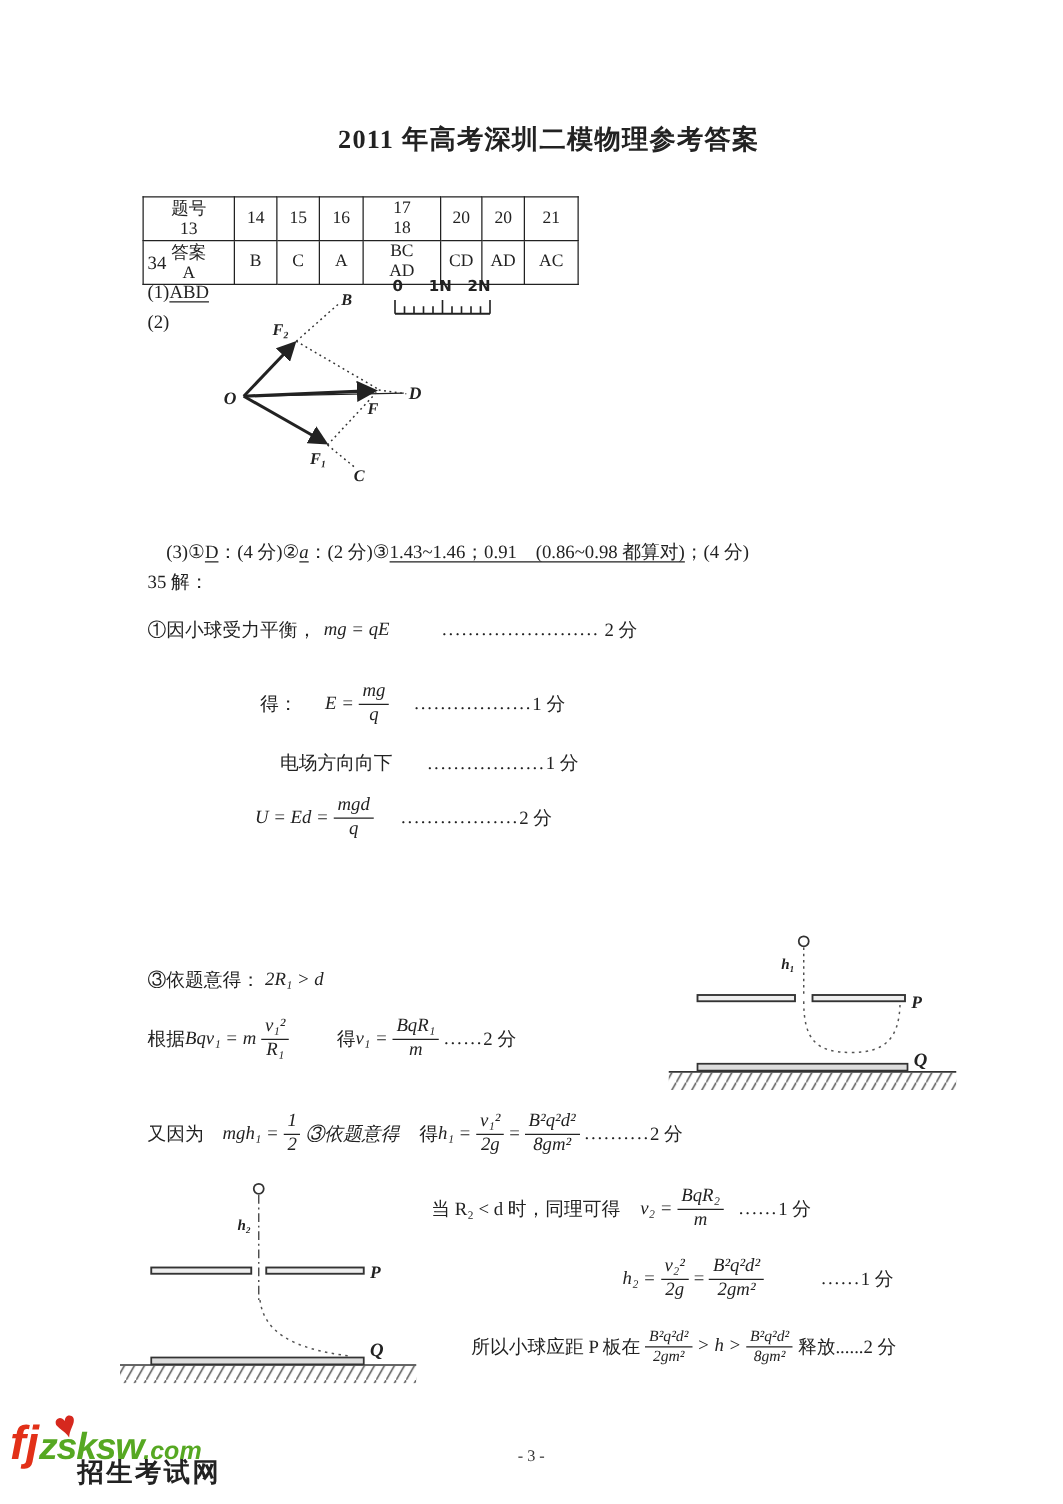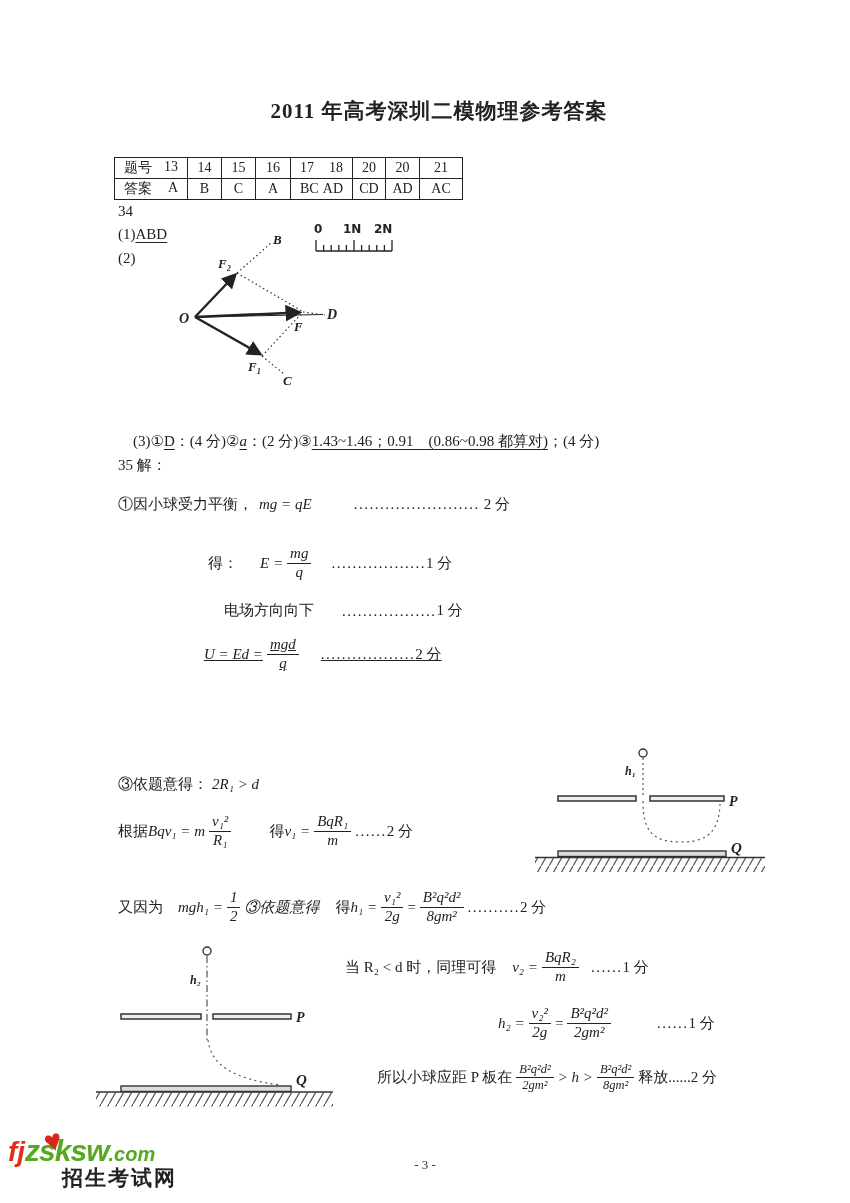--- a/index.html
+++ b/index.html
@@ -14,21 +14,21 @@
   .frac{display:inline-flex;flex-direction:column;align-items:center;line-height:1.15;
         text-align:center;margin:0 4px;font-style:italic;font-size:15px;}
   .frac .fn{border-bottom:1.2px solid #222;padding:0 3px;}
   .frac .fd{padding:0 3px;}
   .frac.sm{font-size:12.5px;}
   .title{position:absolute;left:0;top:97px;width:100%;text-align:center;padding-left:28px;
          box-sizing:border-box;font-size:21px;font-weight:600;letter-spacing:1px;}
   .anstable{position:absolute;left:114px;top:157px;border-collapse:collapse;font-size:14px;}
   .anstable td{border:1.5px solid #222;text-align:center;padding:0;height:20px;}
   .w72{width:72px;} .w33{width:33px;} .w34{width:34px;} .w61{width:61px;} .w32{width:32px;} .w42{width:42px;}
-  .pair{display:flex;justify-content:space-between;padding:0 9px;}
+  .pair{display:flex;justify-content:space-between;padding:0 9px;flex-direction:column;}
   .preline{white-space:pre;}
   svg text{font-family:"Liberation Serif","DejaVu Serif",serif;font-weight:bold;font-style:italic;fill:#222;}
   svg text.rt{font-style:normal;font-family:"DejaVu Sans",sans-serif;font-size:12px;}
   .logo1{position:absolute;left:8px;top:1136px;font-family:"Liberation Sans","DejaVu Sans",sans-serif;
          font-style:italic;font-weight:900;line-height:1;}
   .heart{position:absolute;left:44px;top:1126px;font-size:30px;line-height:1;transform:rotate(-15deg);}
   .logo2{position:absolute;left:62px;top:1164px;font-size:21px;letter-spacing:2px;font-weight:600;}
   .pageno{position:absolute;left:0;top:1157px;width:100%;text-align:center;font-size:13px;color:#333;}
 </style>
 </head>
@@ -160,21 +160,21 @@
     <span class="dots" style="margin-left:16px;">..................</span>
     <span>1 分</span>
   </div>
 
   <div class="abs row t15" style="left:224px;top:601px;align-items:flex-end;">
     <span>电场方向向下</span>
     <span class="dots" style="margin-left:28px;">..................</span>
     <span>1 分</span>
   </div>
 
-  <div class="abs row t15" style="left:204px;top:631px;height:46px;text-decoration:underline;">
+  <div class="abs row t15" style="left:204px;top:631px;height:46px;">
     <span class="mi">U = Ed =</span>
     <span class="frac">
       <span class="fn">mgd</span>
       <span class="fd">q</span>
     </span>
     <span class="dots" style="margin-left:18px;">..................</span>
     <span>2 分</span>
   </div>
 
 
@@ -296,20 +296,20 @@
     <span class="mi">&gt; h &gt;</span>
     <span class="frac sm">
       <span class="fn">B²q²d²</span>
       <span class="fd">8gm²</span>
     </span>
     <span>释放......</span>
     <span>2 分</span>
   </div>
 
   <div class="logo1">
-    <span style="color:#e23018;font-size:28px;">fj</span><span style="color:#56a822;font-size:30px;letter-spacing:-1px;">zsksw</span><span style="color:#56a822;font-size:20px;">.com</span>
+    <span style="color:#e23018;font-size:38px;">fj</span><span style="color:#56a822;font-size:30px;letter-spacing:-1px;">zsksw</span><span style="color:#56a822;font-size:20px;">.com</span>
   </div>
   <div class="heart" style="color:#d6281e;">♥</div>
   <div class="logo2">招生考试网</div>
 
   <div class="pageno">- 3 -</div>
 
 </div>
 
 </body></html>

